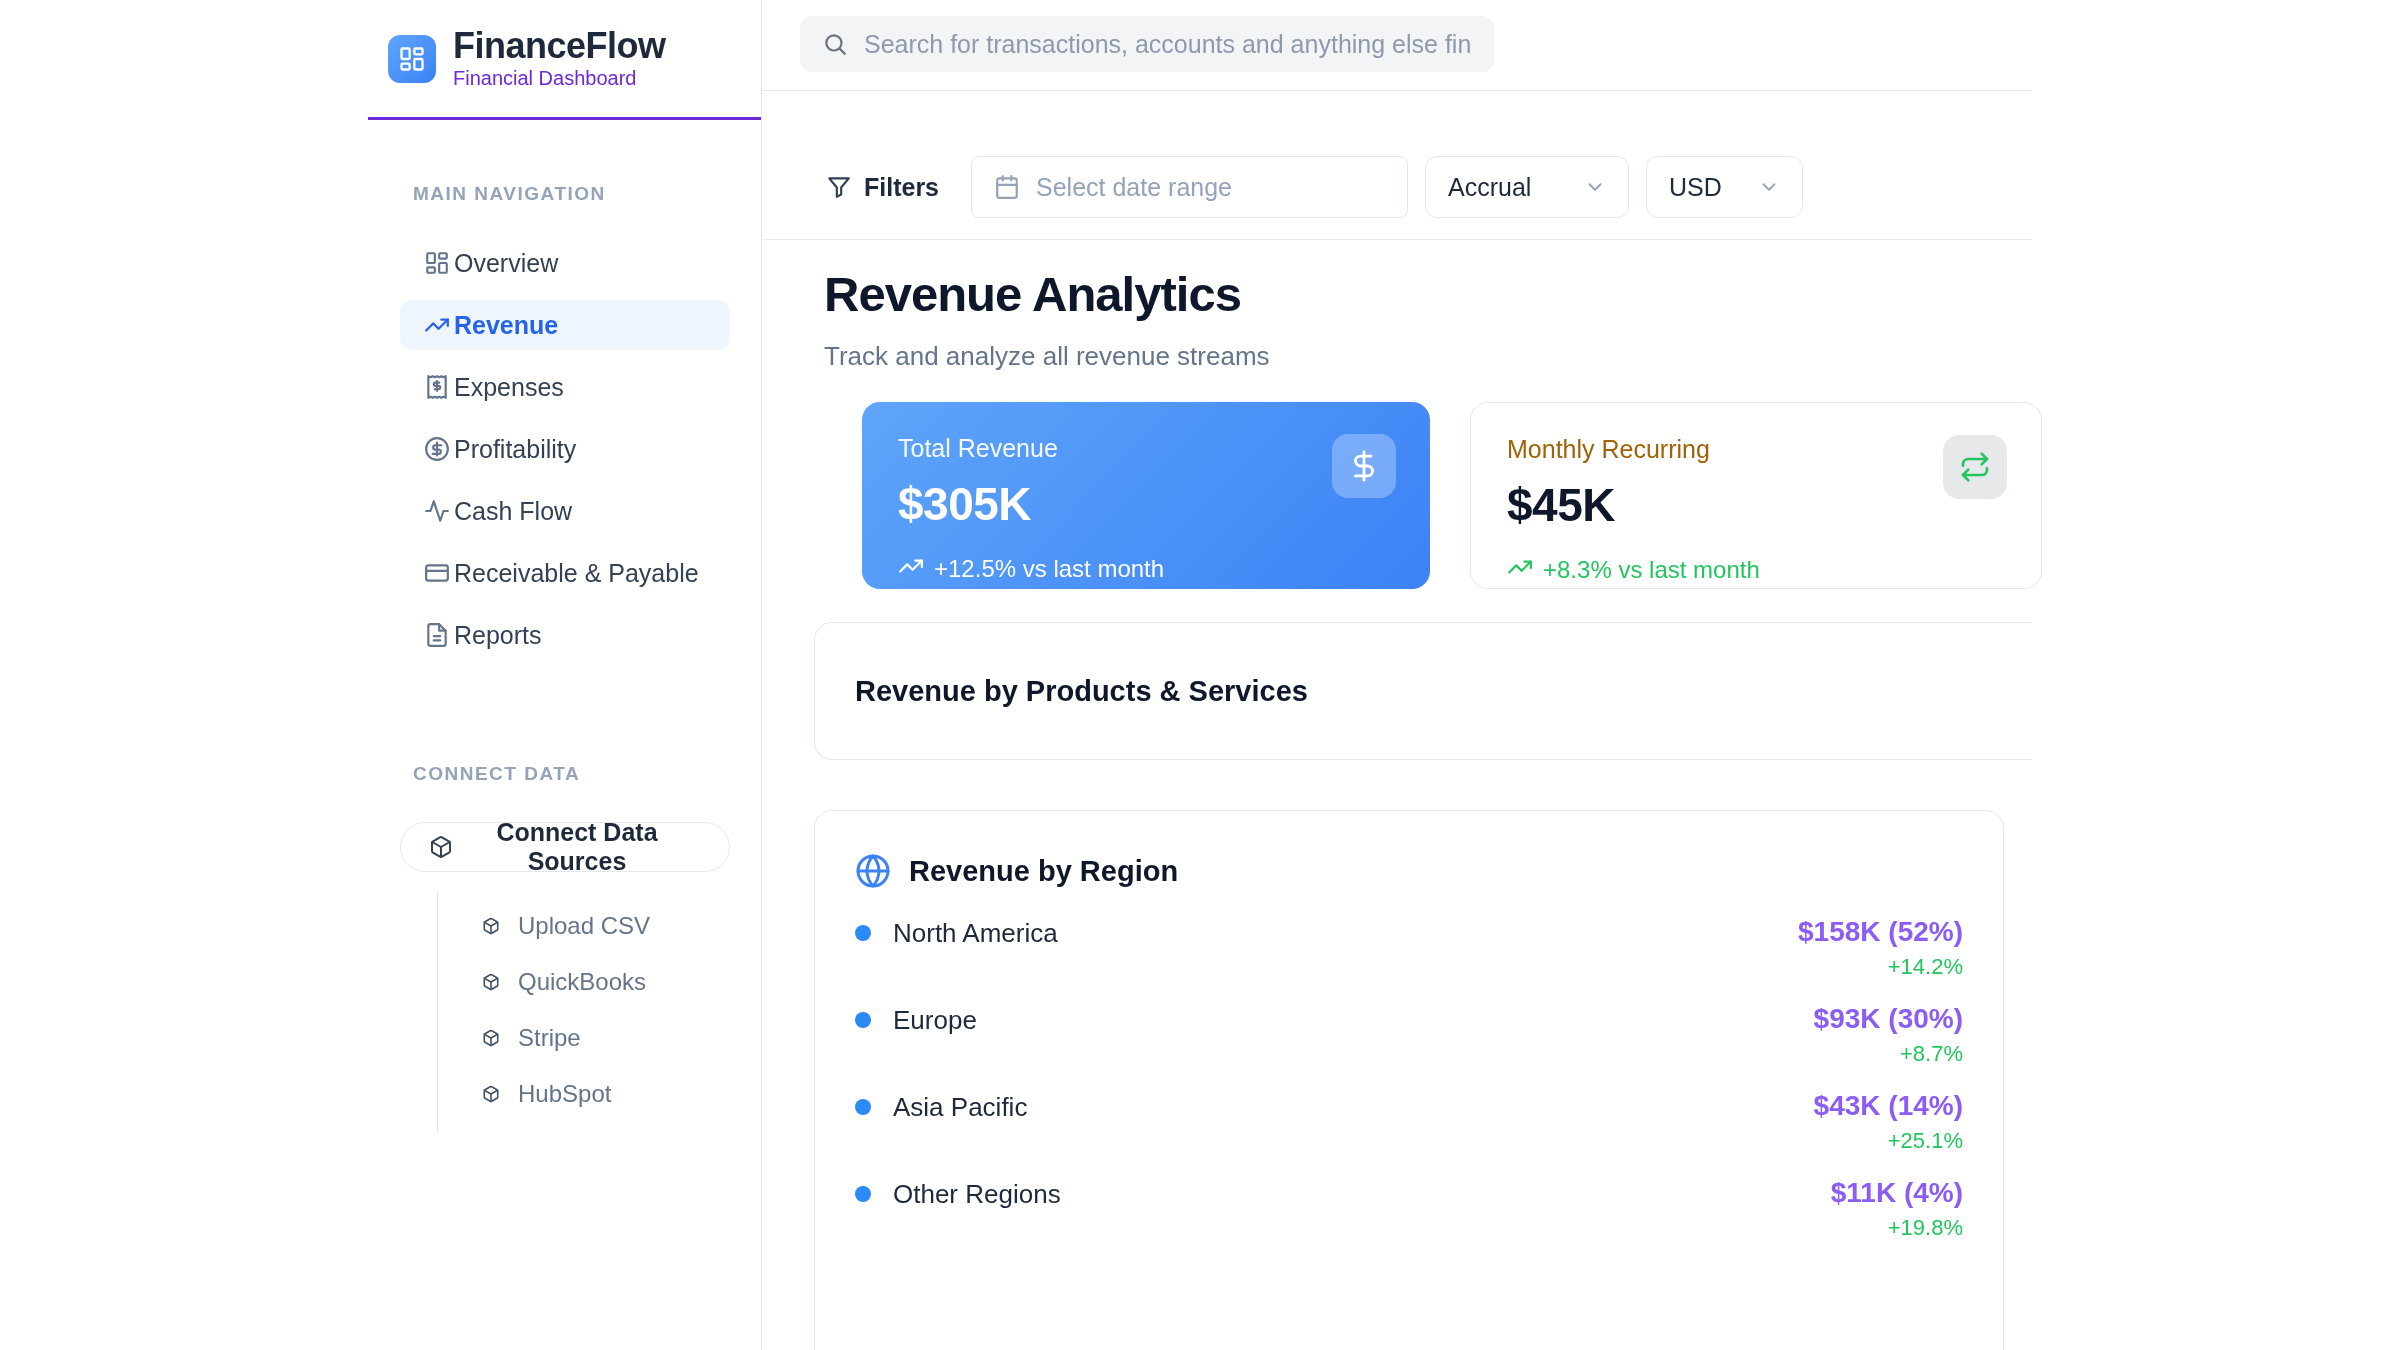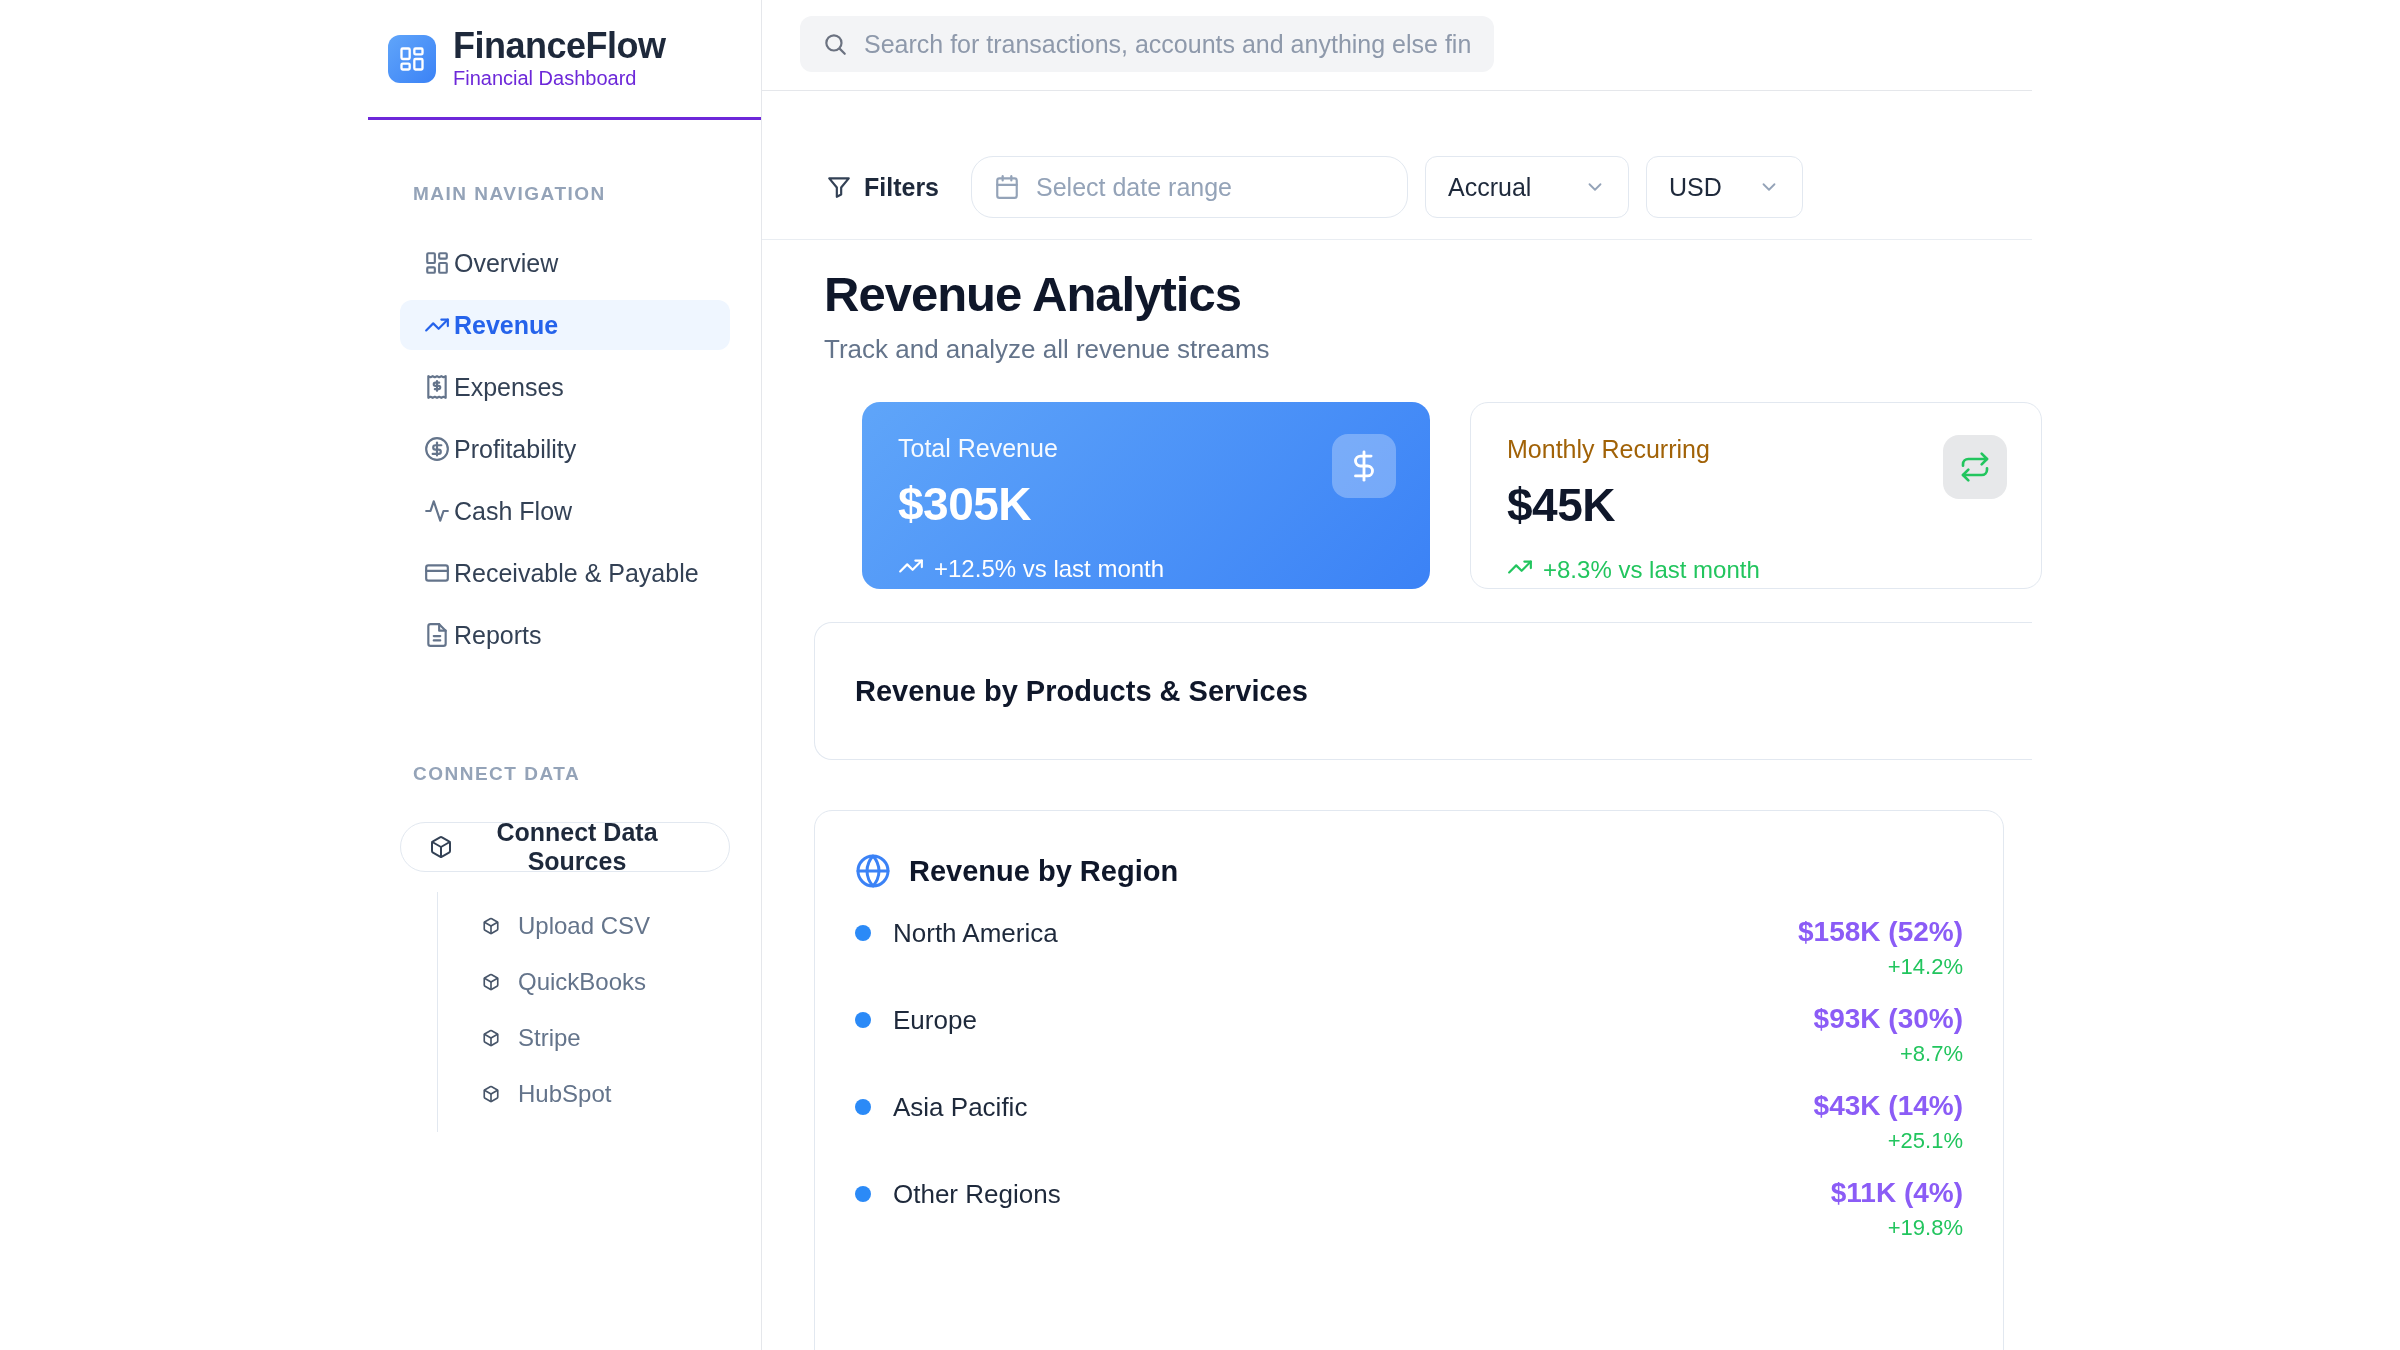--- a/index.html
+++ b/index.html
@@ -50,34 +50,34 @@
                   font-family:"Liberation Sans", sans-serif; }
   .search-input::placeholder { color:#8e99ab; }
   .search-icon { position:absolute; left:22px; top:15px; color:#6b7280; pointer-events:none; }
   .hdiv1 { position:absolute; top:90px; left:0; width:1270px; border-top:1px solid #e5e7eb; }
   .hdiv2 { position:absolute; top:239px; left:0; width:1270px; border-top:1px solid #e9edf2; }
 
   .filters-row { position:absolute; top:156px; left:64px; display:flex; align-items:center; height:62px; }
   .filters-trigger { display:flex; align-items:center; gap:12px; font-size:25px; font-weight:600;
                      color:#1e293b; cursor:pointer; }
   .filters-trigger .ic { color:#334155; display:flex; }
-  .date-box { margin-left:32px; width:437px; height:62px; border:1px solid #e2e8f0; border-radius:22px;
+  .date-box { margin-left:32px; width:437px; height:62px; border:1px solid #e2e8f0; border-radius:8px;
               display:flex; align-items:center; gap:16px; padding:0 22px; cursor:pointer; background:#fff; }
   .date-box .ic { color:#94a3b8; display:flex; }
   .date-box .ph { font-size:25px; color:#94a3b8; }
   .select-box { margin-left:17px; height:62px; border:1px solid #e2e8f0; border-radius:12px;
                 display:flex; align-items:center; justify-content:space-between;
                 padding:0 22px; font-size:25px; color:#1e293b; cursor:pointer; background:#fff; }
   .select-box .ic { color:#94a3b8; display:flex; }
   .sel-accrual { width:204px; }
   .sel-usd { width:157px; }
 
   .page-head { position:absolute; top:266px; left:62px; }
   .page-title { font-size:49px; font-weight:800; color:#0f172a; letter-spacing:-1px; }
-  .page-subtitle { font-size:26px; color:#64748b; margin-top:12px; }
+  .page-subtitle { font-size:26px; color:#64748b; margin-top:19px; }
 
   
   .kpis { position:absolute; top:402px; left:62px; display:flex; gap:40px;padding-left:38px; }
   .kpi-card { position:relative; width:568px; height:187px; border-radius:18px; padding:32px 36px; }
   .kpi-blue { background:linear-gradient(135deg,#5fa5f9 0%,#3b82f6 100%); color:#fff; }
   .kpi-white { background:#fff; border:1px solid #e2e8f0; width:572px; }
   .kpi-label { font-size:25px; font-weight:500; }
   .kpi-blue .kpi-label { color:rgba(255,255,255,0.95); }
   .kpi-white .kpi-label { color:#a16207; }
   .kpi-value { font-size:46px; font-weight:800; margin-top:14px; letter-spacing:-0.5px; }

